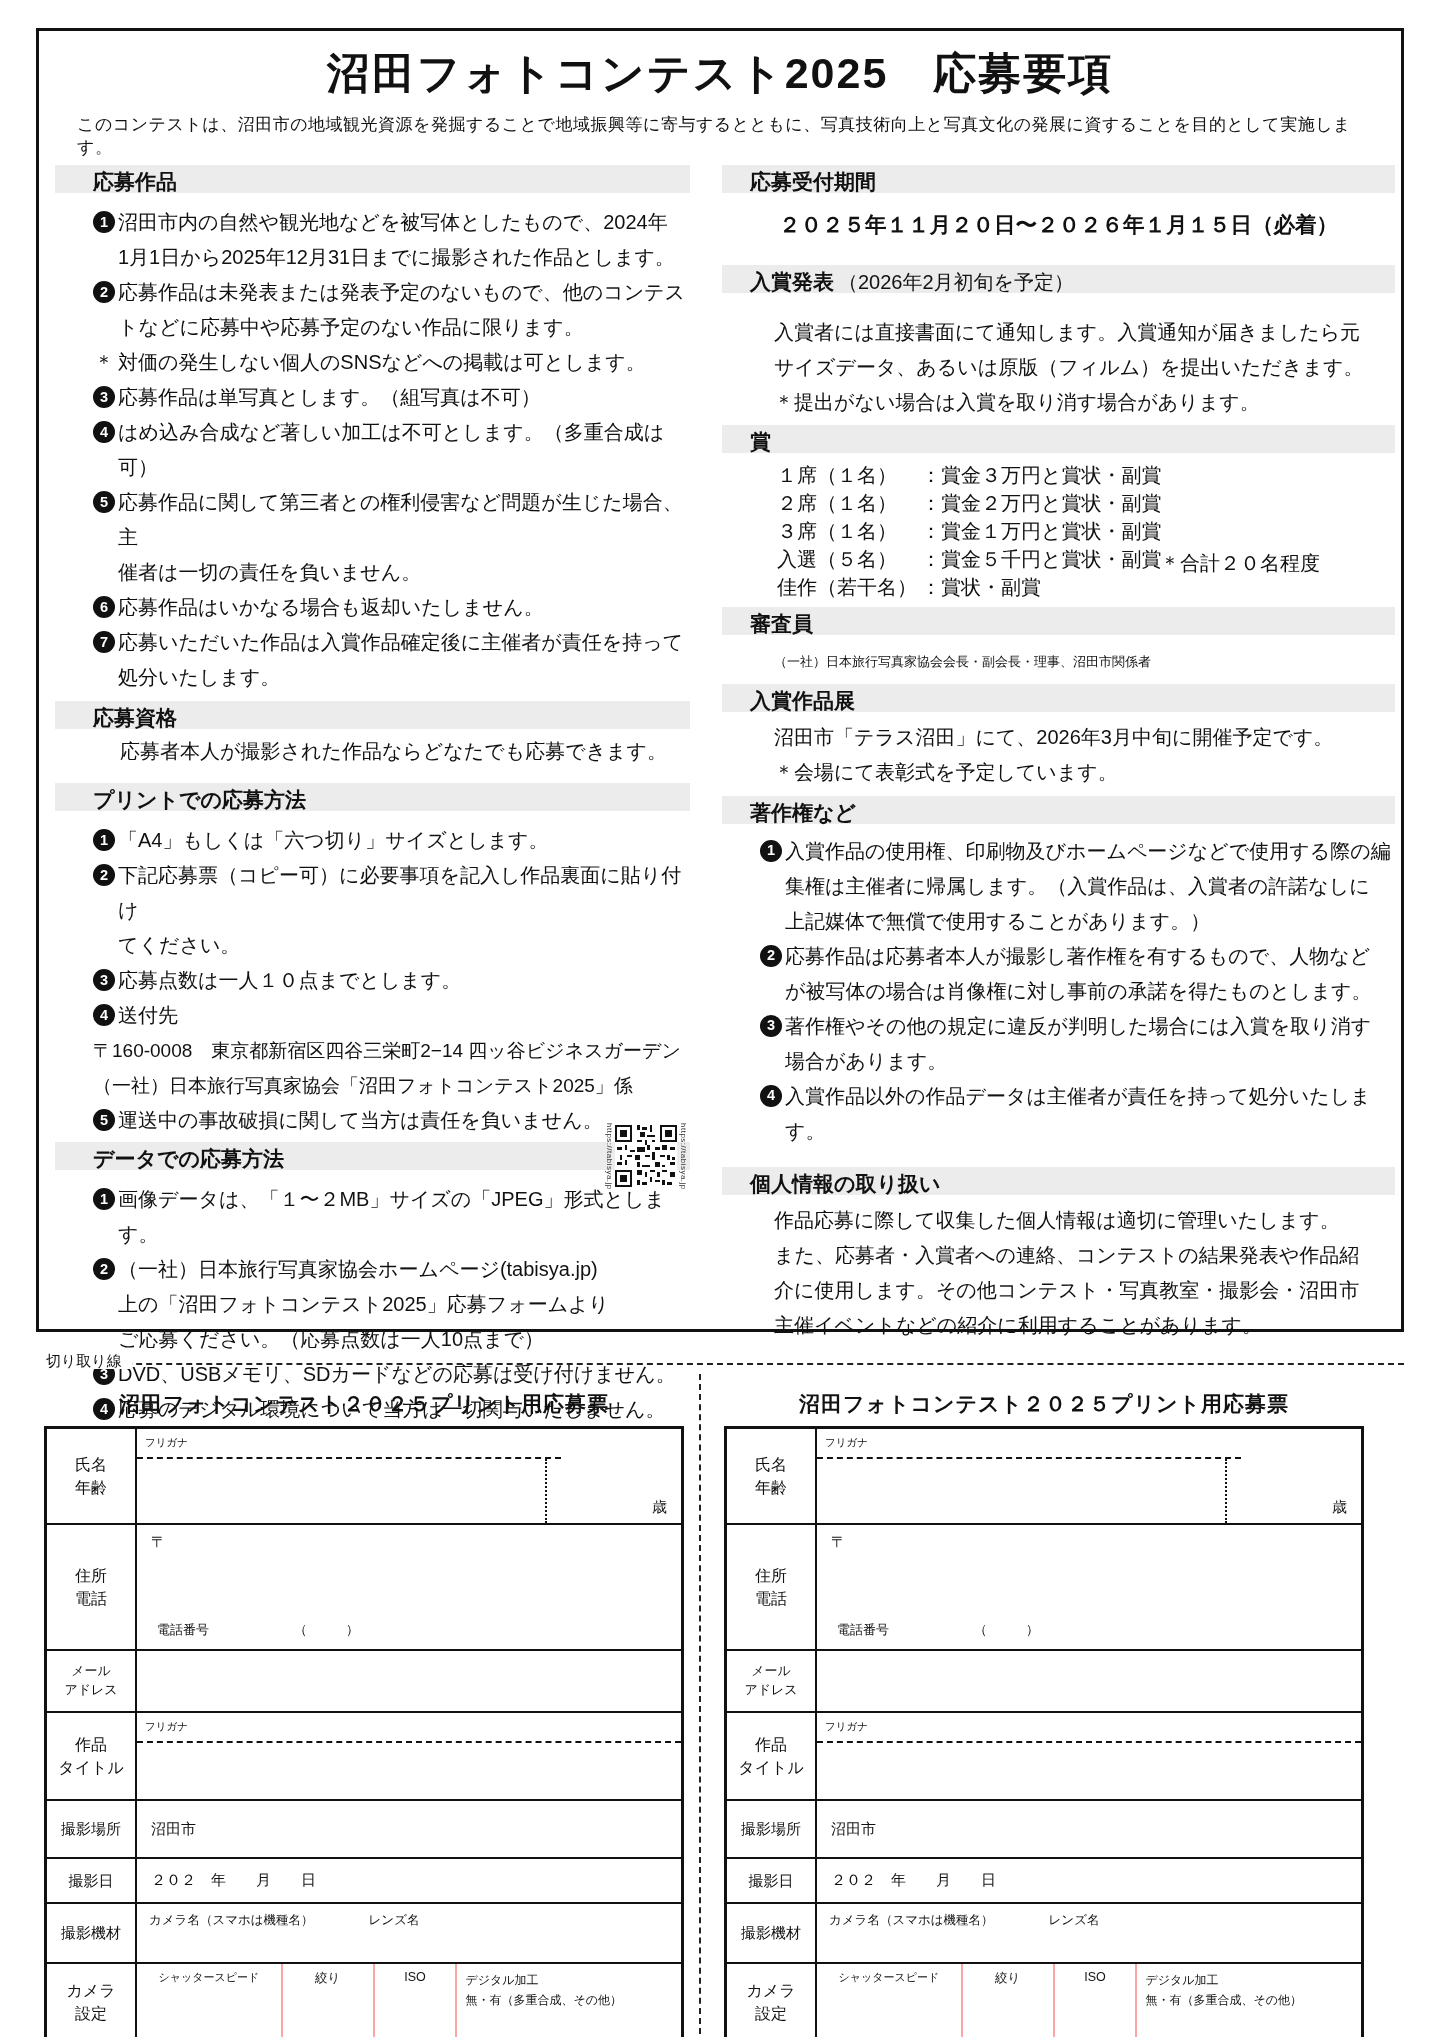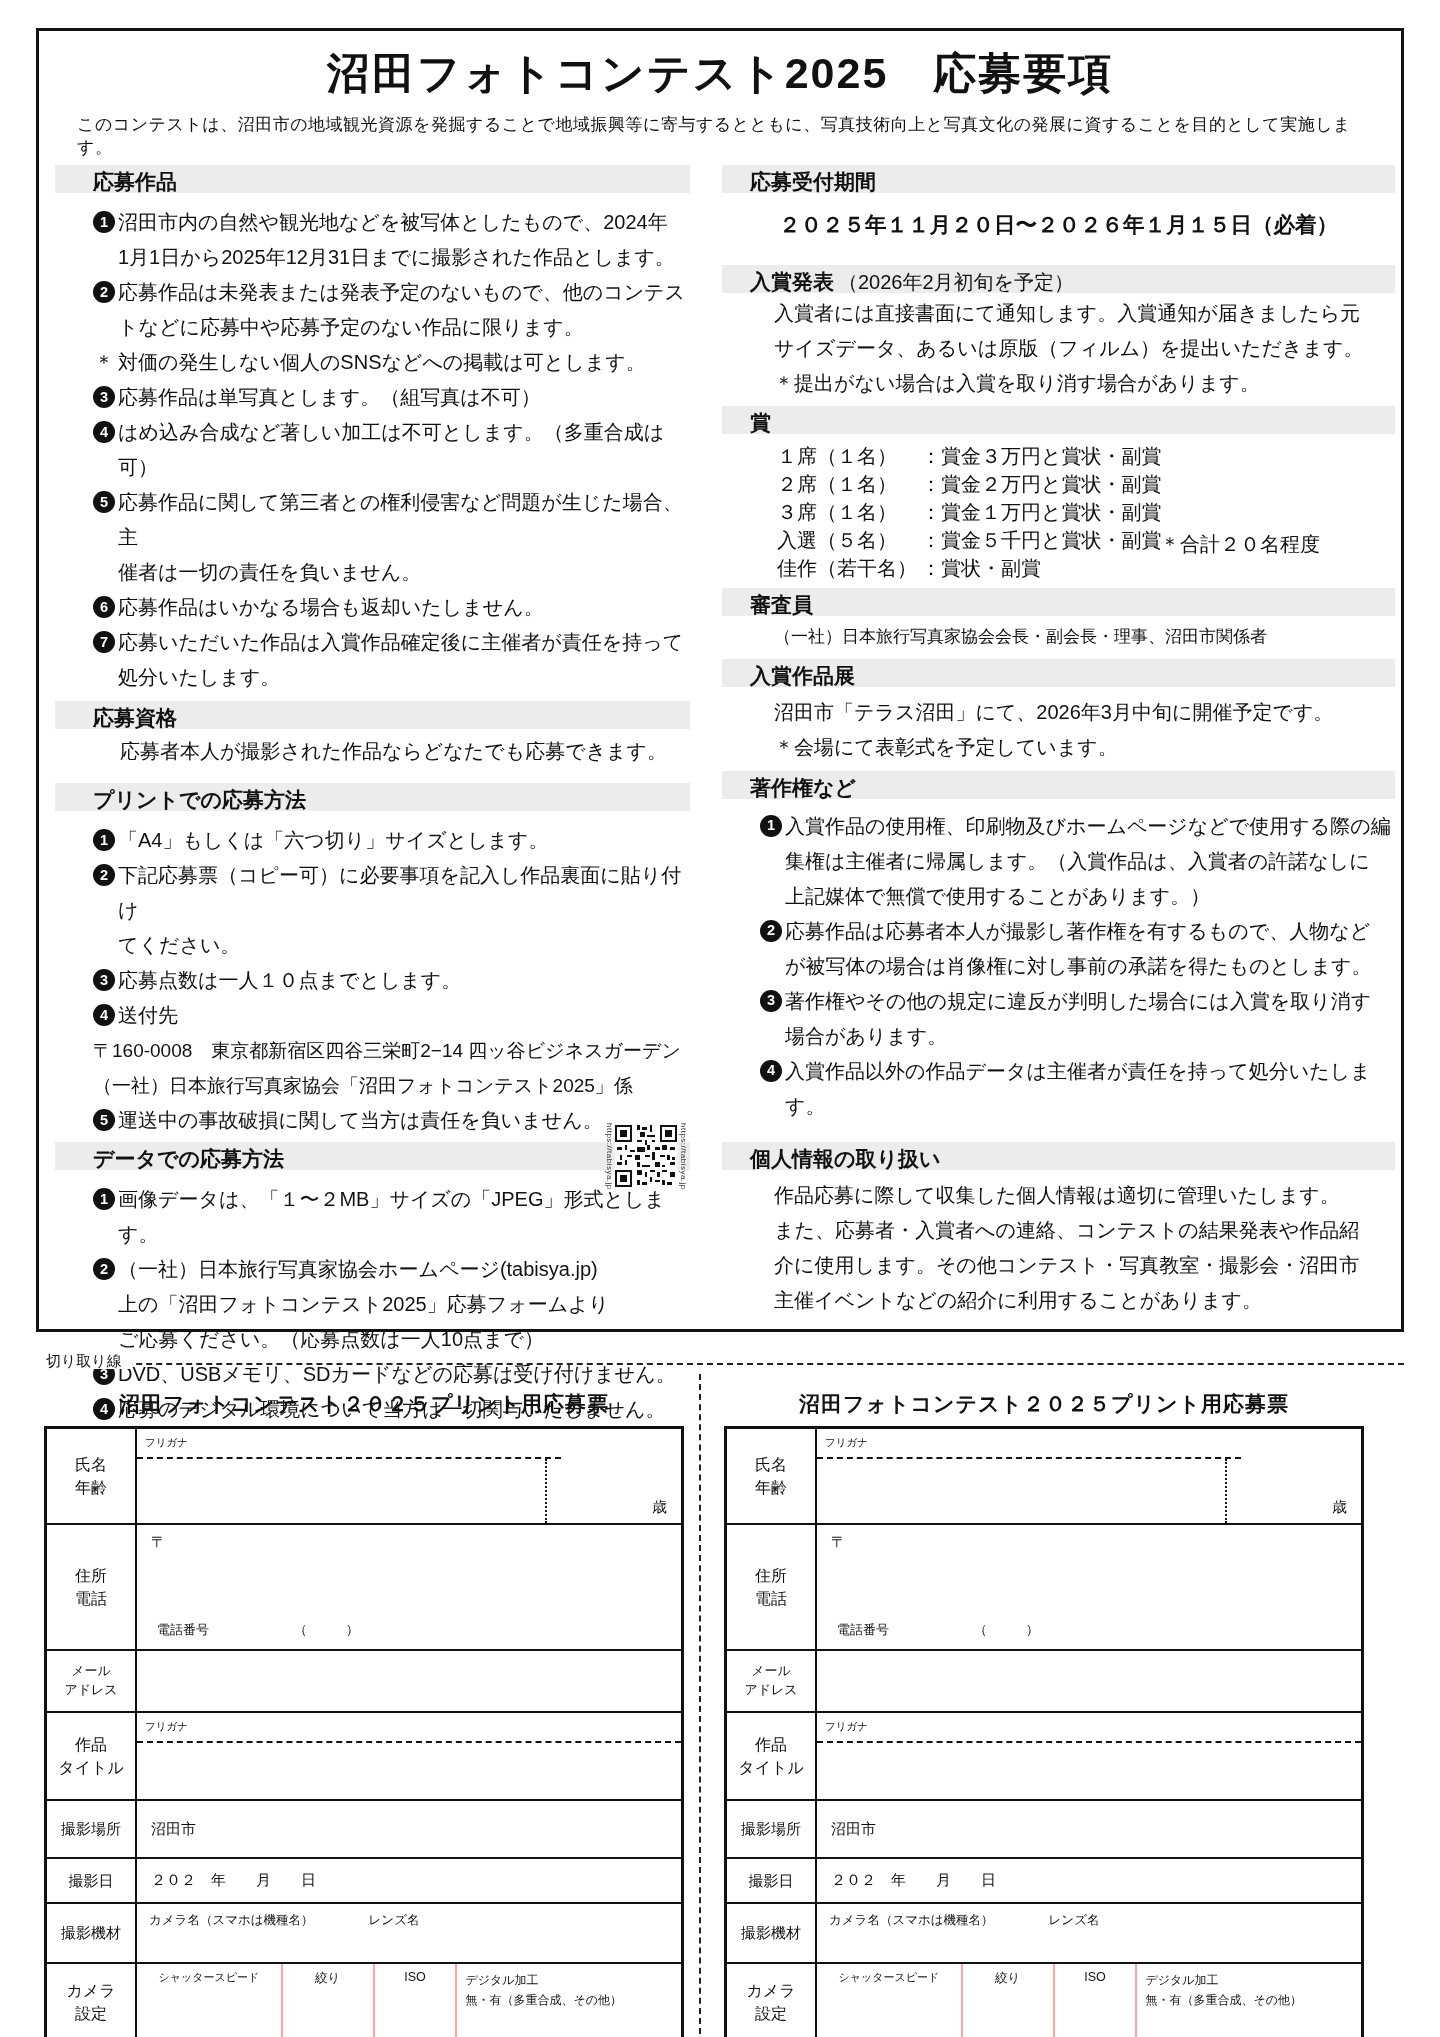--- a/index.html
+++ b/index.html
@@ -24,28 +24,28 @@
 
   .items{margin-top:12px;}
   .col-left .items,.col-right .items{padding-left:38px;}
   .item{display:flex;font-size:20px;line-height:35px;}
   .inum{flex:none;width:22px;height:22px;margin:6px 3px 0 0;background:#111;color:#fff;
         border-radius:50%;font-size:14.5px;font-weight:bold;
         display:flex;align-items:center;justify-content:center;}
   .item.star .inum{background:transparent;color:#111;border-radius:0;font-size:20px;font-weight:normal;}
   .plain{font-size:20px;line-height:35px;margin:0;}
   .mt4{margin-top:4px}.mt5{margin-top:5px}.mt6{margin-top:6px}.mt8{margin-top:8px}
-  .mt9{margin-top:3px}.mt10{margin-top:10px}.mt14{margin-top:14px}.mt18{margin-top:18px}
+  .mt9{margin-top:22px}.mt10{margin-top:10px}.mt14{margin-top:14px}.mt18{margin-top:18px}
 
   .elig{margin-top:5px;padding-left:65px;}
   .addr{margin-left:0;font-size:19px;line-height:35px;}
   .date-line{margin-top:14px;padding-left:57px;font-weight:bold;font-size:21.5px;line-height:36px;}
   .ann,.priv{padding-left:52px;}
   .exh{padding-left:52px;}
-  .judges{padding-left:52px;font-size:17px;line-height:34px;margin-top:4px;}
+  .judges{padding-left:52px;font-size:13px;line-height:34px;margin-top:10px;}
   .prizes{position:relative;margin-top:8px;padding-left:55px;font-size:20px;}
   .prow{display:flex;line-height:28px;}
   .prank{width:144px;flex:none;}
   .ptotal{position:absolute;left:438px;top:89px;font-size:20px;}
 
   
   .qrb{position:absolute;left:550px;top:958px;display:flex;align-items:center;gap:2px;}
   .qr-url{writing-mode:vertical-rl;font-size:8px;letter-spacing:.5px;color:#333;line-height:1;}
 
   

